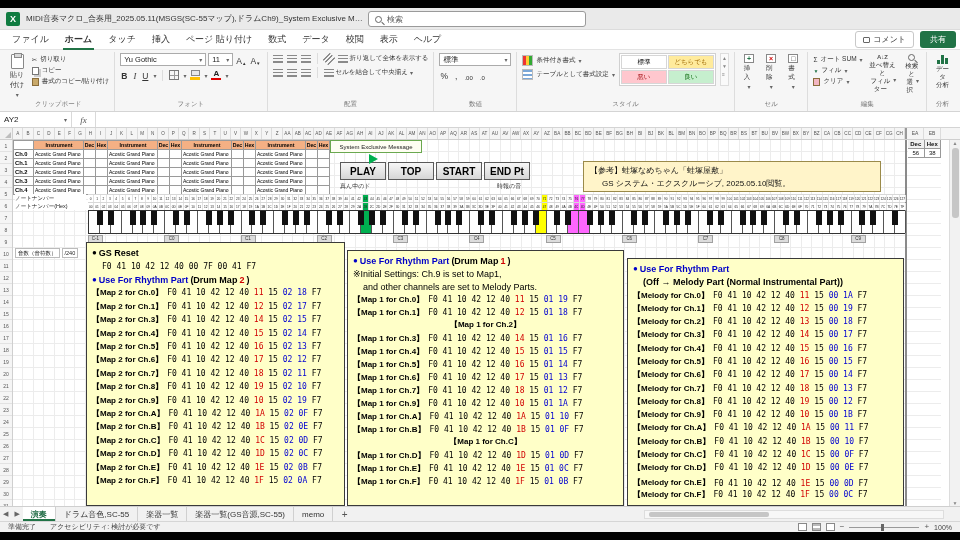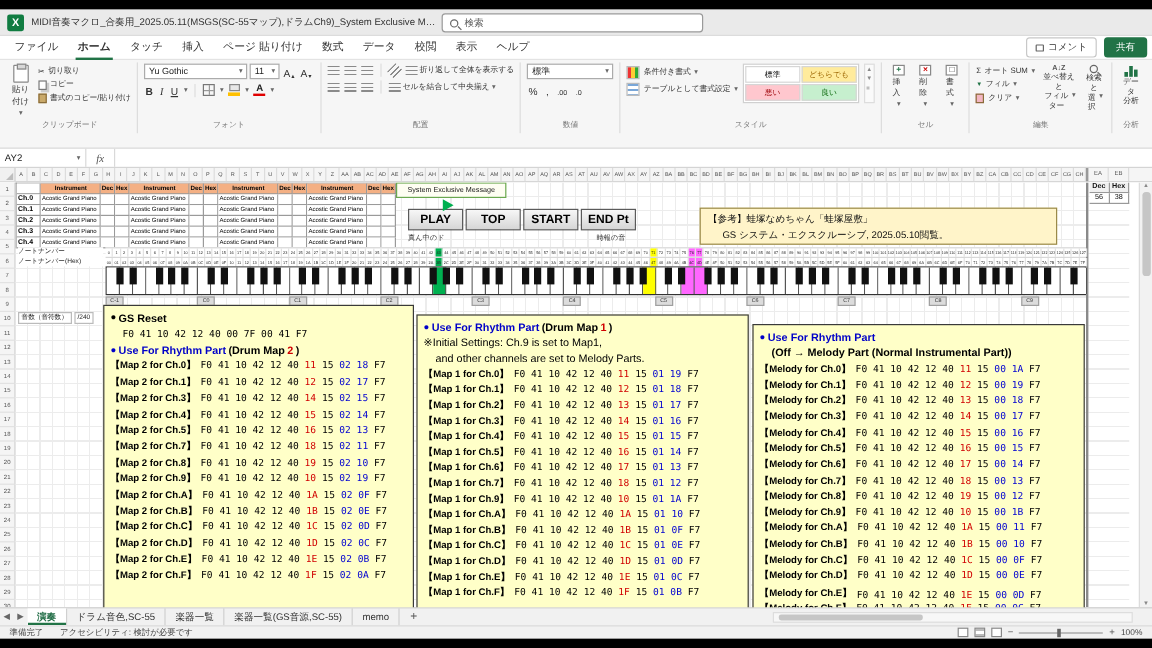--- a/index.html
+++ b/index.html
@@ -19,21 +19,21 @@
   .tabrow{flex:0 0 20px;background:#fff;display:flex;align-items:center;padding:0 4px;border-bottom:1px solid #e3e3e3;}
   .rtab{font-size:9px;color:#333;padding:3px 8px;position:relative;white-space:nowrap;}
   .rtab.active{font-weight:bold;}
   .rtab.active::after{content:"";position:absolute;left:6px;right:6px;bottom:-1px;height:2px;background:#217346;}
   .tab-right{margin-left:auto;display:flex;gap:6px;align-items:center;}
   .btn-comments{font-size:8px;border:1px solid #c8c8c8;background:#fff;border-radius:3px;padding:2px 7px;display:flex;gap:3px;align-items:center;color:#333;}
   .cmt-ic{width:7px;height:6px;border:1px solid #666;border-radius:1px;display:inline-block;}
   .btn-share{font-size:8px;border:none;background:#217346;color:#fff;border-radius:3px;padding:3px 10px;}
 
   
-  .ribbon{flex:0 0 58px;background:#f6f6f6;border-bottom:1px solid #d4d4d4;display:flex;padding:2px 2px 12px 2px;}
+  .ribbon{flex:0 0 58px;background:#f6f6f6;border-bottom:1px solid #d4d4d4;display:flex;padding:2px 2px 0 2px;}
   .rgroup{display:flex;flex-direction:column;border-right:1px solid #ddd;padding:1px 5px;}
   .glabel{margin-top:auto;text-align:center;font-size:6.5px;color:#777;padding:1px 0;}
   .gbody{display:flex;gap:4px;}
   .dd{font-size:6px;color:#666;}
   .selbox{background:#fff;border:1px solid #ababab;font-size:7.5px;display:flex;align-items:center;padding:0 3px;height:13px;gap:3px;color:#222;}
   .selbox .dd{margin-left:auto;}
   .fbtn{font-size:8.5px;color:#333;display:flex;align-items:flex-end;height:12px;padding:0 1px;}
   .vdiv{width:1px;height:11px;background:#ddd;margin:0 2px;}
   .paste-big{display:flex;flex-direction:column;align-items:center;font-size:7px;color:#333;gap:1px;padding:1px 3px;}
   .paste-ic{width:13px;height:15px;border:1px solid #888;background:#fff;position:relative;border-radius:1px;}
@@ -1113,20 +1113,24 @@
             </div>
             <div class="prow" style="height: 13.4211px;">
               <span class="plabel">【Map 2 for Ch.4】</span>
               <span class="phex"><span>F0 41 10 42 12 40 </span><span class="hred">15</span><span> 15 </span><span class="hblue">02 14</span><span> F7</span></span>
             </div>
             <div class="prow" style="height: 13.4211px;">
               <span class="plabel">【Map 2 for Ch.5】</span>
               <span class="phex"><span>F0 41 10 42 12 40 </span><span class="hred">16</span><span> 15 </span><span class="hblue">02 13</span><span> F7</span></span>
             </div>
             <div class="prow" style="height: 13.4211px;">
+              <span class="plabel">【Map 2 for Ch.6】</span>
+              <span class="phex"><span>F0 41 10 42 12 40 </span><span class="hred">17</span><span> 15 </span><span class="hblue">02 12</span><span> F7</span></span>
+            </div>
+            <div class="prow" style="height: 13.4211px;">
               <span class="plabel">【Map 2 for Ch.7】</span>
               <span class="phex"><span>F0 41 10 42 12 40 </span><span class="hred">18</span><span> 15 </span><span class="hblue">02 11</span><span> F7</span></span>
             </div>
             <div class="prow" style="height: 13.4211px;">
               <span class="plabel">【Map 2 for Ch.8】</span>
               <span class="phex"><span>F0 41 10 42 12 40 </span><span class="hred">19</span><span> 15 </span><span class="hblue">02 10</span><span> F7</span></span>
             </div>
             <div class="prow" style="height: 13.4211px;">
               <span class="plabel">【Map 2 for Ch.9】</span>
               <span class="phex"><span>F0 41 10 42 12 40 </span><span class="hred">10</span><span> 15 </span><span class="hblue">02 19</span><span> F7</span></span>
@@ -1171,21 +1175,21 @@
               <span class="pseg" style="color: rgb(0, 0, 0);">and other channels are set to Melody Parts.</span>
             </div>
             <div class="prow" style="height: 13px;">
               <span class="plabel">【Map 1 for Ch.0】</span>
               <span class="phex"><span>F0 41 10 42 12 40 </span><span class="hred">11</span><span> 15 </span><span class="hblue">01 19</span><span> F7</span></span>
             </div>
             <div class="prow" style="height: 13px;">
               <span class="plabel">【Map 1 for Ch.1】</span>
               <span class="phex"><span>F0 41 10 42 12 40 </span><span class="hred">12</span><span> 15 </span><span class="hblue">01 18</span><span> F7</span></span>
             </div>
-            <div class="prow" style="height: 13px;">
+            <div class="prow" style="height: 13px; flex-direction: column;">
               <span class="plabel">【Map 1 for Ch.2】</span>
               <span class="phex"><span>F0 41 10 42 12 40 </span><span class="hred">13</span><span> 15 </span><span class="hblue">01 17</span><span> F7</span></span>
             </div>
             <div class="prow" style="height: 13px; text-align: right;">
               <span class="plabel">【Map 1 for Ch.3】</span>
               <span class="phex"><span>F0 41 10 42 12 40 </span><span class="hred">14</span><span> 15 </span><span class="hblue">01 16</span><span> F7</span></span>
             </div>
             <div class="prow" style="height: 13px;">
               <span class="plabel">【Map 1 for Ch.4】</span>
               <span class="phex"><span>F0 41 10 42 12 40 </span><span class="hred">15</span><span> 15 </span><span class="hblue">01 15</span><span> F7</span></span>
@@ -1207,21 +1211,21 @@
               <span class="phex"><span>F0 41 10 42 12 40 </span><span class="hred">10</span><span> 15 </span><span class="hblue">01 1A</span><span> F7</span></span>
             </div>
             <div class="prow" style="height: 13px;">
               <span class="plabel">【Map 1 for Ch.A】</span>
               <span class="phex"><span>F0 41 10 42 12 40 </span><span class="hred">1A</span><span> 15 </span><span class="hblue">01 10</span><span> F7</span></span>
             </div>
             <div class="prow" style="height: 13px;">
               <span class="plabel">【Map 1 for Ch.B】</span>
               <span class="phex"><span>F0 41 10 42 12 40 </span><span class="hred">1B</span><span> 15 </span><span class="hblue">01 0F</span><span> F7</span></span>
             </div>
-            <div class="prow" style="height: 13px;">
+            <div class="prow" style="height: 13px; flex-direction: column;">
               <span class="plabel">【Map 1 for Ch.C】</span>
               <span class="phex"><span>F0 41 10 42 12 40 </span><span class="hred">1C</span><span> 15 </span><span class="hblue">01 0E</span><span> F7</span></span>
             </div>
             <div class="prow" style="height: 13px;">
               <span class="plabel">【Map 1 for Ch.D】</span>
               <span class="phex"><span>F0 41 10 42 12 40 </span><span class="hred">1D</span><span> 15 </span><span class="hblue">01 0D</span><span> F7</span></span>
             </div>
             <div class="prow" style="height: 13px;">
               <span class="plabel">【Map 1 for Ch.E】</span>
               <span class="phex"><span>F0 41 10 42 12 40 </span><span class="hred">1E</span><span> 15 </span><span class="hblue">01 0C</span><span> F7</span></span>

